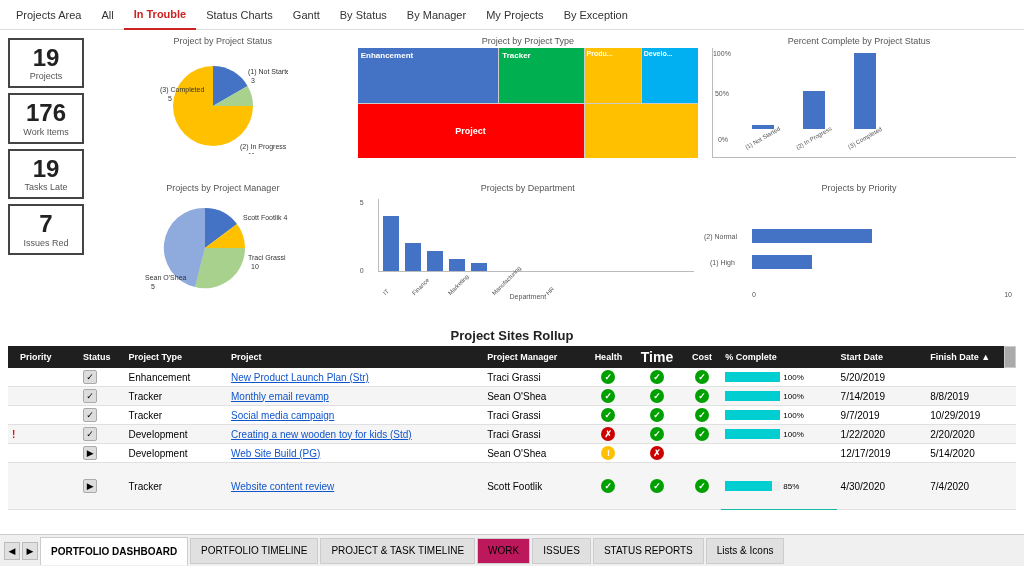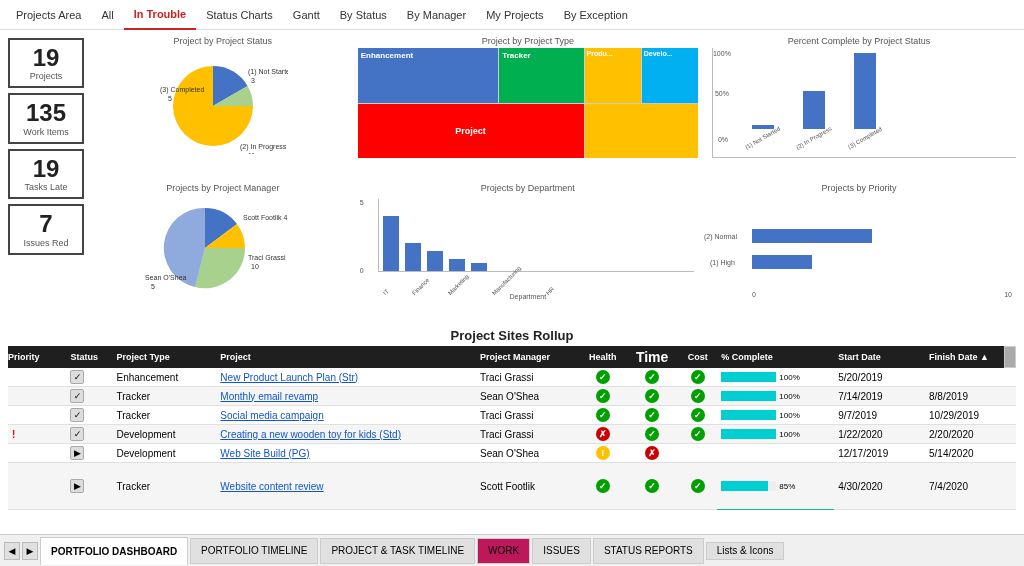--- a/index.html
+++ b/index.html
@@ -23,21 +23,21 @@
 <div style="background:white; padding:6px 8px; height:504px; overflow:hidden; position:relative;">
 
   <div style="display:flex; gap:0; height:290px;">
 
     <div style="display:flex; flex-direction:column; gap:5px; width:76px; margin-right:8px; flex-shrink:0; padding-top:2px;">
       <div style="border:2px solid #444; text-align:center; padding:5px 2px; background:white;">
         <div style="font-size:24px; font-weight:bold; color:#222; line-height:1.1;">19</div>
         <div style="font-size:9px; color:#555;">Projects</div>
       </div>
       <div style="border:2px solid #444; text-align:center; padding:5px 2px; background:white;">
-        <div style="font-size:24px; font-weight:bold; color:#222; line-height:1.1;">135</div>
+        <div style="font-size:24px; font-weight:bold; color:#222; line-height:1.1;">176</div>
         <div style="font-size:9px; color:#555;">Work Items</div>
       </div>
       <div style="border:2px solid #444; text-align:center; padding:5px 2px; background:white;">
         <div style="font-size:24px; font-weight:bold; color:#222; line-height:1.1;">19</div>
         <div style="font-size:9px; color:#555;">Tasks Late</div>
       </div>
       <div style="border:2px solid #444; text-align:center; padding:5px 2px; background:white;">
         <div style="font-size:24px; font-weight:bold; color:#222; line-height:1.1;">7</div>
         <div style="font-size:9px; color:#555;">Issues Red</div>
       </div>
@@ -190,21 +190,21 @@
     </div>
   </div>
 
   <div style="margin-top:2px; position:relative;">
     <div style="text-align:center; font-size:13px; font-weight:bold; color:#222; margin-bottom:3px;">Project Sites Rollup</div>
 
     <div style="position:relative; overflow:hidden;">
       <table style="width:100%; border-collapse:collapse; font-size:10px;">
         <thead>
           <tr style="background:#1f1f1f;">
-            <th style="color:white; padding:3px 0; text-align:left; font-size:9px; width:45px;">Priority</th>
+            <th style="color:white; padding:3px 12px; text-align:left; font-size:9px; width:45px;">Priority</th>
             <th style="color:white; padding:3px 4px; text-align:left; font-size:9px; width:35px;">Status</th>
             <th style="color:white; padding:3px 4px; text-align:left; font-size:9px; width:80px;">Project Type</th>
             <th style="color:white; padding:3px 4px; text-align:left; font-size:9px; width:200px;">Project</th>
             <th style="color:white; padding:3px 4px; text-align:left; font-size:9px; width:80px;">Project Manager</th>
             <th style="color:white; padding:3px 4px; text-align:center; font-size:9px; width:35px;">Health</th>
             <th style="color:white; padding:3px 4px; text-align:center; font-size:14px; width:30px;">Time</th>
             <th style="color:white; padding:3px 4px; text-align:center; font-size:9px; width:30px;">Cost</th>
             <th style="color:white; padding:3px 4px; text-align:left; font-size:9px; width:90px;">% Complete</th>
             <th style="color:white; padding:3px 4px; text-align:left; font-size:9px; width:70px;">Start Date</th>
             <th style="color:white; padding:3px 4px; text-align:left; font-size:9px; width:70px;">Finish Date ▲</th>
@@ -349,14 +349,14 @@
 
 <div style="display:flex; align-items:center; background:#f0f0f0; border-top:1px solid #ccc; height:32px; padding:0 4px; gap:2px;">
   <div style="width:16px; height:18px; background:#e0e0e0; border:1px solid #bbb; cursor:pointer; display:flex; align-items:center; justify-content:center; font-size:9px;">◀</div>
   <div style="width:16px; height:18px; background:#e0e0e0; border:1px solid #bbb; cursor:pointer; display:flex; align-items:center; justify-content:center; font-size:9px;">▶</div>
   <div style="padding:3px 10px; font-size:10px; background:white; border:1px solid #ccc; border-bottom:none; cursor:pointer; height:28px; display:flex; align-items:center; font-weight:bold;">PORTFOLIO DASHBOARD</div>
   <div style="padding:3px 10px; font-size:10px; background:#e0e0e0; border:1px solid #ccc; cursor:pointer; height:26px; display:flex; align-items:center;">PORTFOLIO TIMELINE</div>
   <div style="padding:3px 10px; font-size:10px; background:#e0e0e0; border:1px solid #ccc; cursor:pointer; height:26px; display:flex; align-items:center;">PROJECT &amp; TASK TIMELINE</div>
   <div style="padding:3px 10px; font-size:10px; background:#be185d; border:1px solid #ccc; cursor:pointer; height:26px; display:flex; align-items:center;">WORK</div>
   <div style="padding:3px 10px; font-size:10px; background:#e0e0e0; border:1px solid #ccc; cursor:pointer; height:26px; display:flex; align-items:center;">ISSUES</div>
   <div style="padding:3px 10px; font-size:10px; background:#e0e0e0; border:1px solid #ccc; cursor:pointer; height:26px; display:flex; align-items:center;">STATUS REPORTS</div>
-  <div style="padding:3px 10px; font-size:10px; background:#e0e0e0; border:1px solid #ccc; cursor:pointer; height:18px; display:flex; align-items:center;">Lists &amp; Icons</div>
+  <div style="padding:3px 10px; font-size:10px; background:#e0e0e0; border:1px solid #ccc; cursor:pointer; height:26px; display:flex; align-items:center;">Lists &amp; Icons</div>
 </div>
 
 </body></html>

